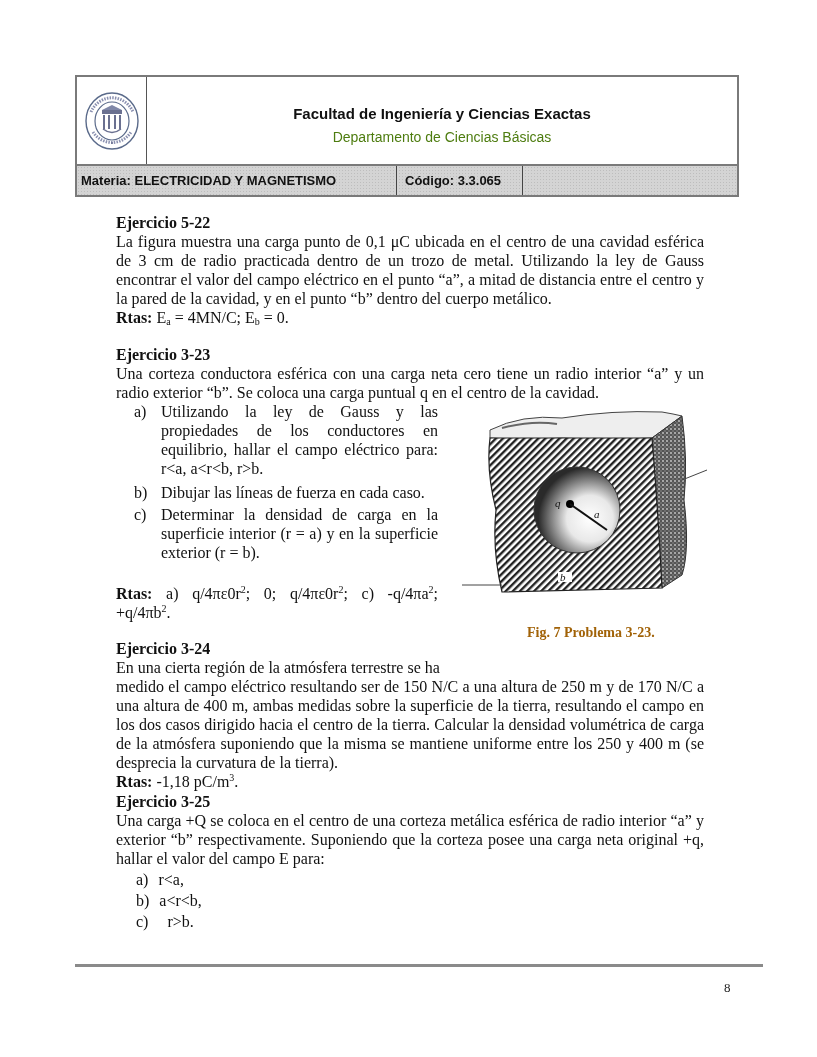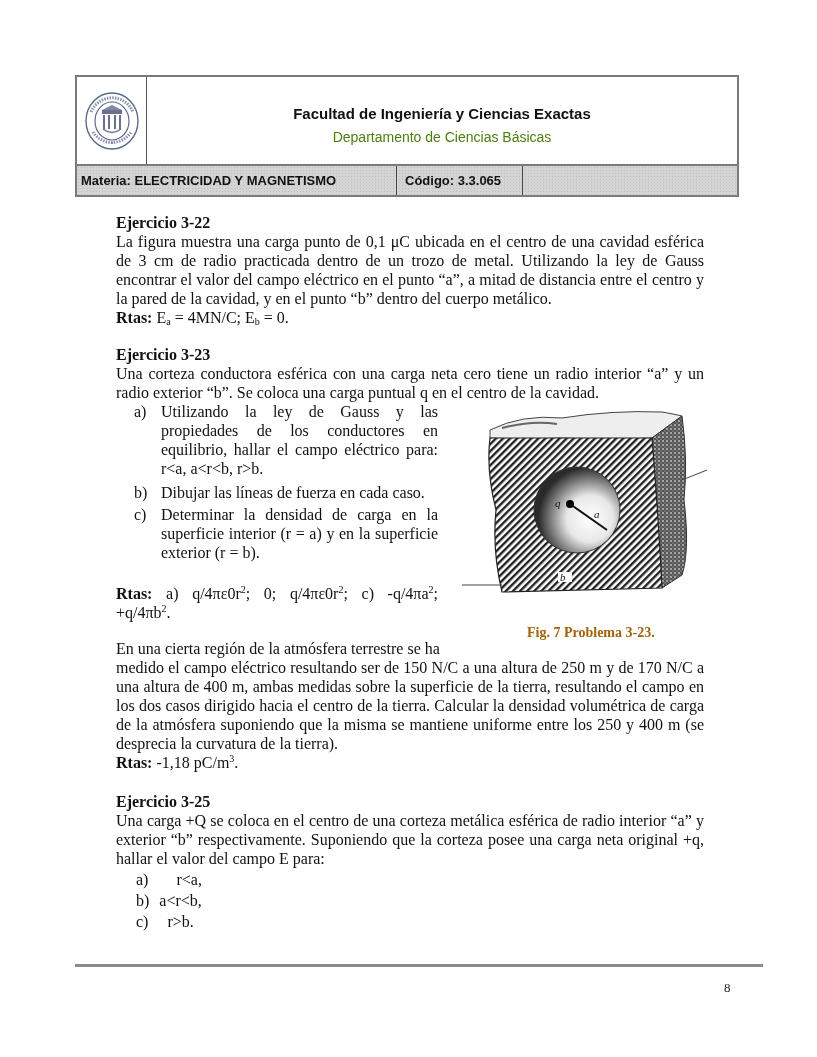--- a/index.html
+++ b/index.html
@@ -70,21 +70,21 @@
       </div>
     </div>
     <div class="hdr-row2">
       <div class="cell c1">Materia: ELECTRICIDAD Y MAGNETISMO</div>
       <div class="cell c2">Código: 3.3.065</div>
       <div class="cell c3"></div>
     </div>
   </div>
 
   <div class="txt full" style="top:213px;">
-    <div><b>Ejercicio 3-22</b></div>
+    <div><b>Ejercicio 5-22</b></div>
     <div class="just">La figura muestra una carga punto de 0,1 μC ubicada en el centro de una cavidad esférica de 3 cm de radio practicada dentro de un trozo de metal. Utilizando la ley de Gauss encontrar el valor del campo eléctrico en el punto “a”, a mitad de distancia entre el centro y la pared de la cavidad, y en el punto “b” dentro del cuerpo metálico.</div>
     <div>
       <b>Rtas:</b>
       <span>E</span><sub>a</sub><span> = 4MN/C; </span><span>E</span><sub>b</sub><span> = 0.</span>
     </div>
   </div>
 
   <div class="txt full" style="top:345px;">
     <div><b>Ejercicio 3-23</b></div>
     <div class="just">Una corteza conductora esférica con una carga neta cero tiene un radio interior “a” y un radio exterior “b”. Se coloca una carga puntual q en el centro de la cavidad.</div>
@@ -140,34 +140,35 @@
     <text x="93" y="107" font-family="Liberation Serif, serif" font-size="11" font-style="italic" fill="#111">q</text>
     <text x="132" y="118" font-family="Liberation Serif, serif" font-size="11" font-style="italic" fill="#111">a</text>
     <rect x="96" y="172" width="14" height="10" fill="#fff"></rect>
     <text x="98" y="181" font-family="Liberation Serif, serif" font-size="11" font-style="italic" fill="#111">b</text>
     <line x1="0" y1="185" x2="40" y2="185" stroke="#444" stroke-width="1"></line>
     <line x1="220" y1="80" x2="245" y2="70" stroke="#444" stroke-width="1"></line>
   </svg>
   <div class="fig-caption">Fig. 7 Problema 3-23.</div>
 
   <div class="txt full" style="top:639px;">
+    <div><b>Ejercicio 3-24</b></div>
     <div>En una cierta región de la atmósfera terrestre se ha</div>
     <div class="just">medido el campo eléctrico resultando ser de 150 N/C a una altura de 250 m y de 170 N/C a una altura de 400 m, ambas medidas sobre la superficie de la tierra, resultando el campo en los dos casos dirigido hacia el centro de la tierra. Calcular la densidad volumétrica de carga de la atmósfera suponiendo que la misma se mantiene uniforme entre los 250 y 400 m (se desprecia la curvatura de la tierra).</div>
     <div>
       <b>Rtas:</b><span> -1,18 pC/m</span><sup>3</sup><span>.</span>
     </div>
   </div>
 
   <div class="txt full" style="top:792px;">
     <div><b>Ejercicio 3-25</b></div>
     <div class="just">Una carga +Q se coloca en el centro de una corteza metálica esférica de radio interior “a” y exterior “b” respectivamente. Suponiendo que la corteza posee una carga neta original +q, hallar el valor del campo E para:</div>
     <div style="position:relative; height:66px; margin-top:2px;">
       <div style="position:absolute; left:20px; top:0;">
         <span>a)</span>
-        <span style="margin-left:24px;">r&lt;a,</span>
+        <span style="margin-left:6px;">r&lt;a,</span>
       </div>
       <div style="position:absolute; left:20px; top:21px;">
         <span>b)</span>
         <span style="margin-left:6px;">a&lt;r&lt;b,</span>
       </div>
       <div style="position:absolute; left:20px; top:42px;">
         <span>c)</span>
         <span style="margin-left:15px;">r&gt;b.</span>
       </div>
     </div>

